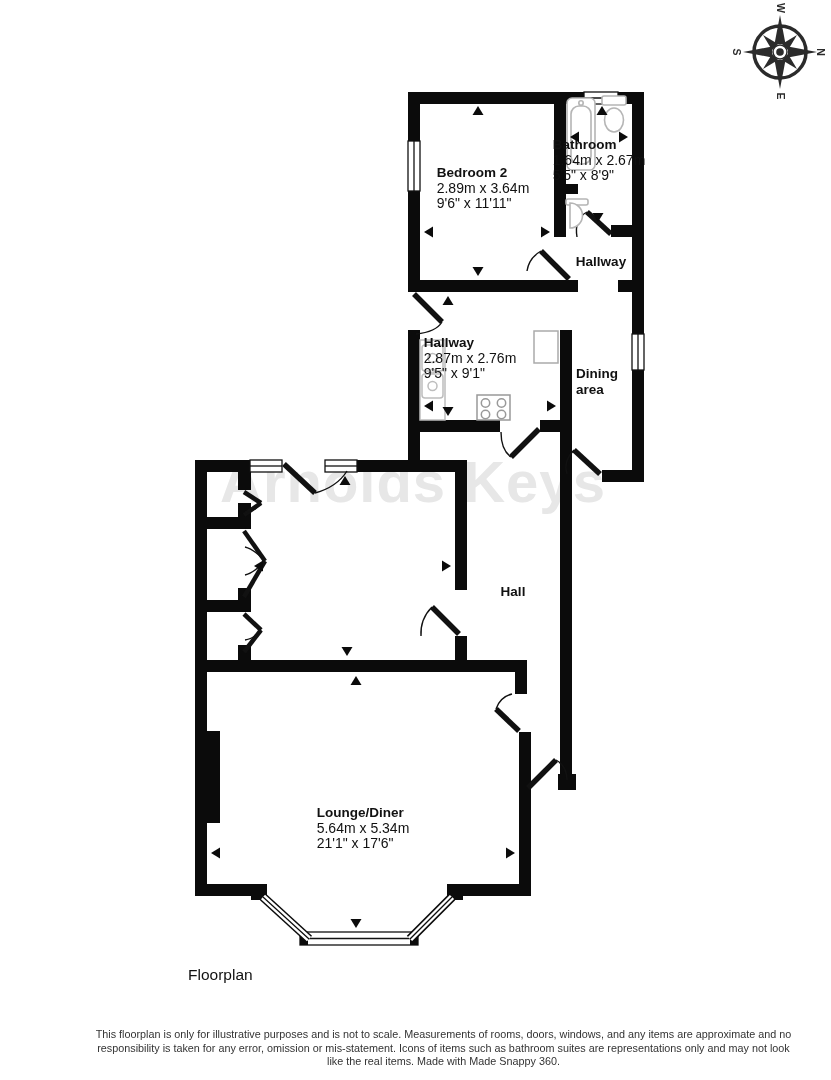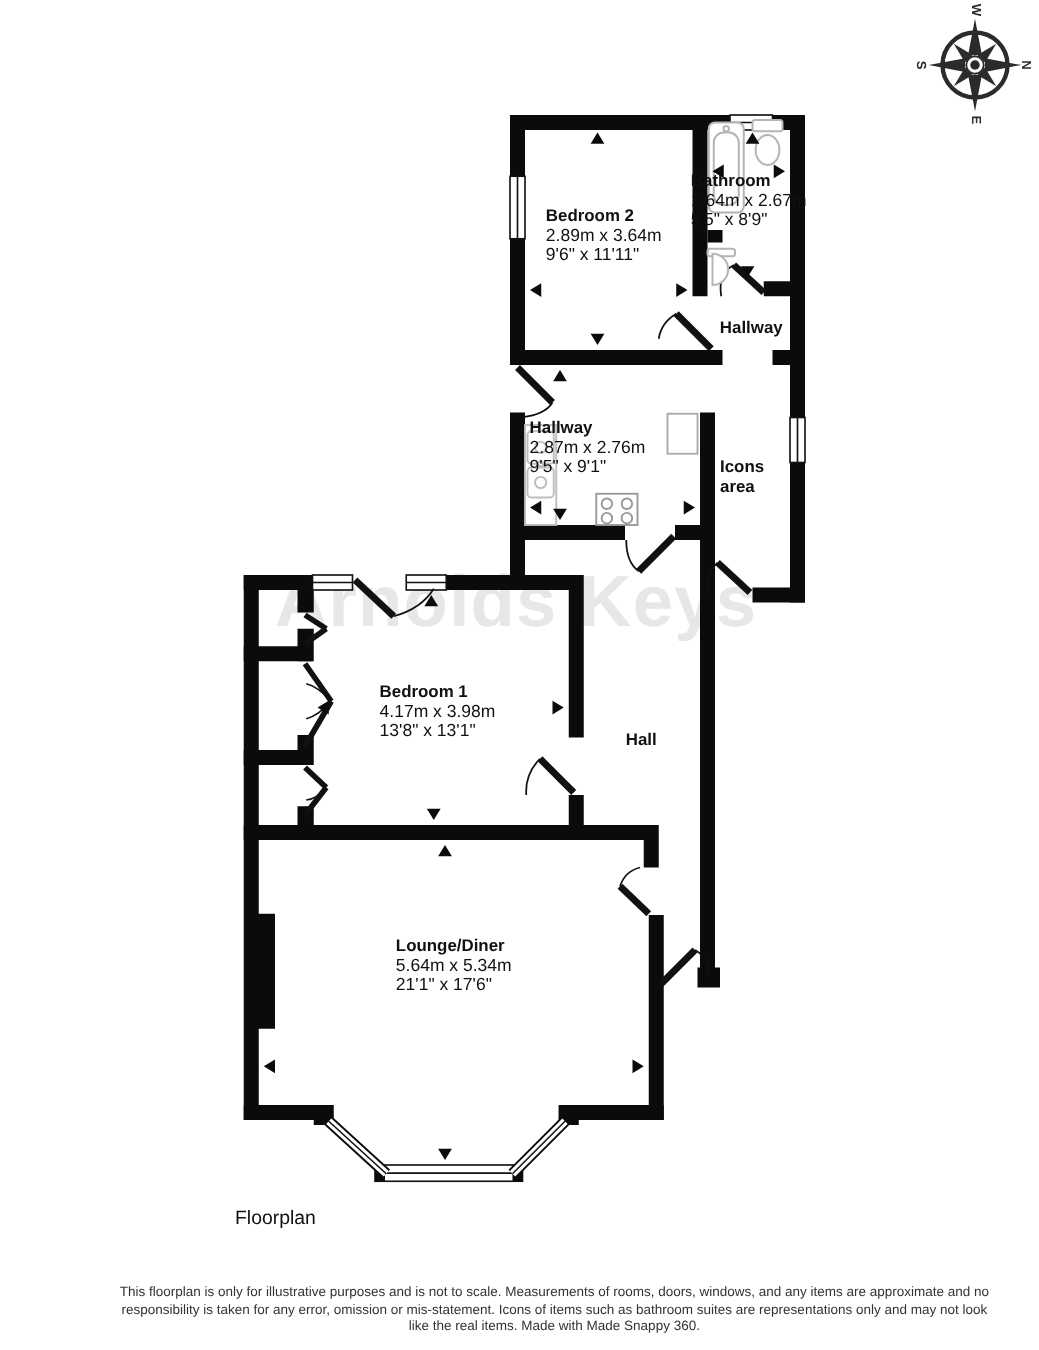--- a/index.html
+++ b/index.html
@@ -215,31 +215,26 @@
   </div>
   <div class="room-label" style="left:601px;top:262px">
     <div class="room-name">Hallway</div>
   </div>
   <div class="room-label" style="left:470px;top:358px">
     <div class="room-name">Hallway</div>
     <div class="room-dim">2.87m x 2.76m</div>
     <div class="room-dim">9'5" x 9'1"</div>
   </div>
   <div class="room-label narrow" style="left:602px;top:381px">
-    <div class="room-name">Icons area</div>
-  </div>
-  <div class="room-label" style="left:350px;top:569px">
-    <div class="room-name">Bedroom 1</div>
-    <div class="room-dim">4.17m x 3.98m</div>
-    <div class="room-dim">13'8" x 13'1"</div>
+    <div class="room-name">Dining area</div>
   </div>
   <div class="room-label" style="left:513px;top:592px">
     <div class="room-name">Hall</div>
   </div>
-  <div class="room-label" style="left:363px;top:772px">
+  <div class="room-label" style="left:363px;top:828px">
     <div class="room-name">Lounge/Diner</div>
     <div class="room-dim">5.64m x 5.34m</div>
     <div class="room-dim">21'1" x 17'6"</div>
   </div>
 
   <div class="caption">Floorplan</div>
 
   <div class="footer">This floorplan is only for illustrative purposes and is not to scale. Measurements of rooms, doors, windows, and any items are approximate and no responsibility is taken for any error, omission or mis-statement. Icons of items such as bathroom suites are representations only and may not look like the real items. Made with Made Snappy 360.</div>
 
 </div>

